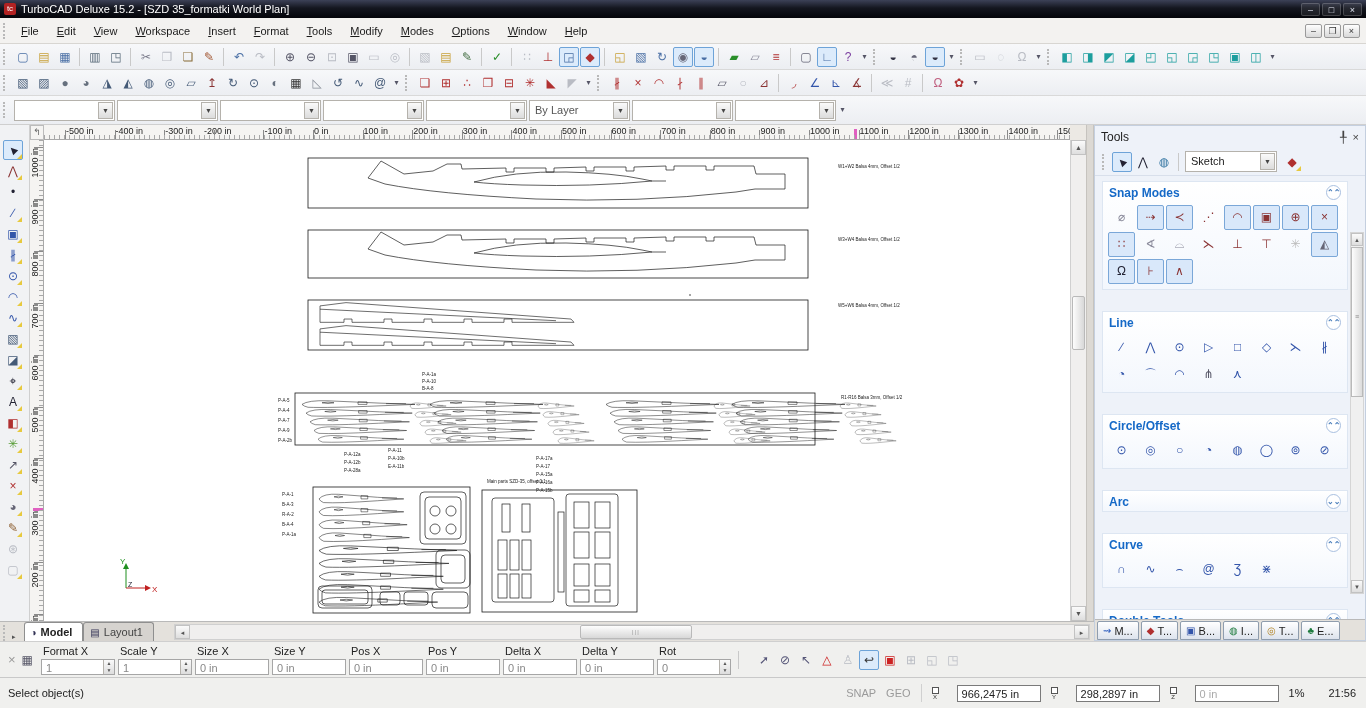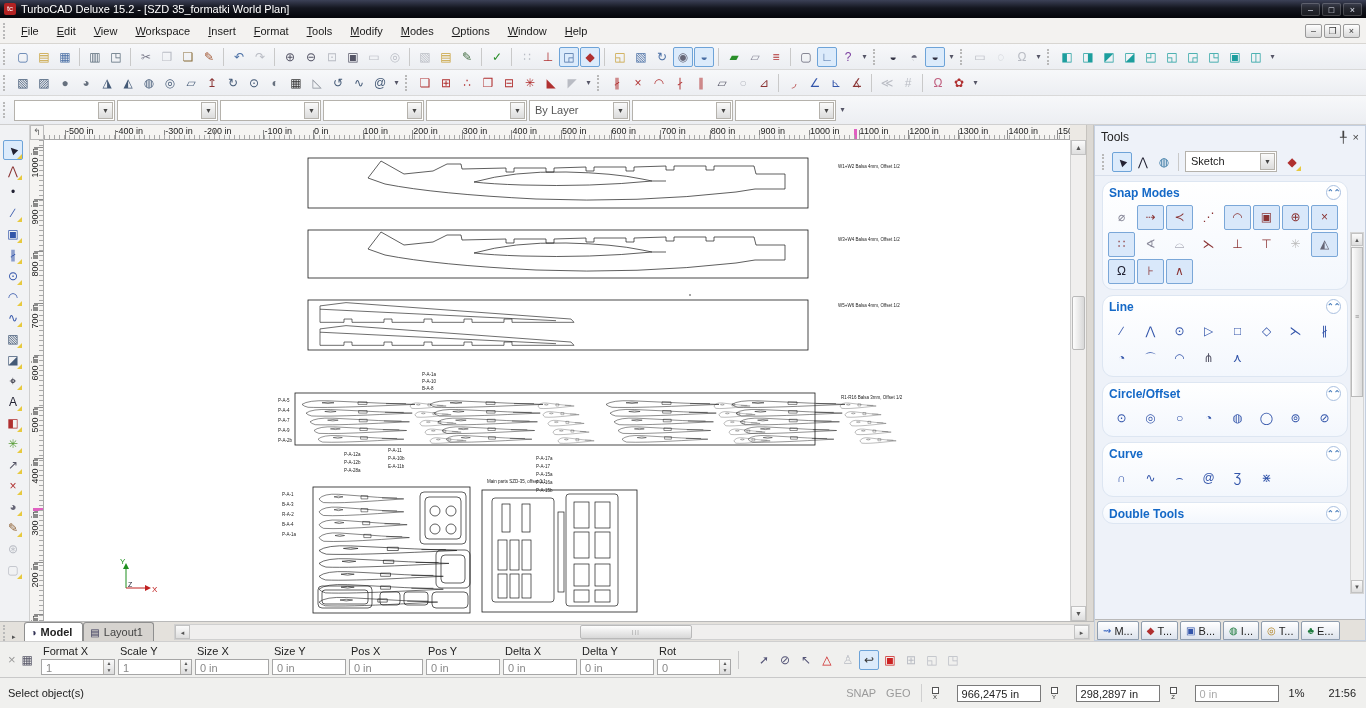--- a/index.html
+++ b/index.html
@@ -63,21 +63,21 @@
   #vscroll .thumb{position:absolute;left:1px;top:156px;width:13px;height:54px;background:linear-gradient(90deg,#fdfdfd,#d8d8d8);border:1px solid #b9b9b9;border-radius:2px}
   #splitter{left:1086px;top:125px;width:8px;height:516px;background:#dcd9d4;border-left:1px solid #c6c3be;border-right:1px solid #c6c3be}
 
   
   #rightpanel{left:1094px;top:125px;width:272px;height:516px;background:#eef2f9;border:1px solid #c4cfdf;display:flex;flex-direction:column}
   #rp-head{height:22px;display:flex;align-items:center;padding:0 6px;color:#222;font-size:12px}
   #rp-head .sp{margin-left:auto;display:flex;gap:6px;color:#444;font-size:11px}
   #rp-tools{height:28px;display:flex;align-items:center;padding-left:4px;border-bottom:1px solid #d8dfeb}
   #rp-tools .combo{width:92px}
   #rp-body{position:relative;flex:1;overflow:hidden;padding:5px 17px 0 7px}
-  .sec{background:linear-gradient(#ffffff,#f3f7fd);border:1px solid #dde6f2;border-radius:11px;margin-bottom:5px}
+  .sec{background:linear-gradient(#ffffff,#f3f7fd);border:1px solid #dde6f2;border-radius:0;margin-bottom:21px}
   .sec-h{display:flex;align-items:center;justify-content:space-between;padding:3px 6px 2px;color:#1569c7;font-weight:bold;font-size:12px}
   .chev{width:15px;height:15px;border:1px solid #a9c0e0;border-radius:50%;color:#4a7ebb;font-size:8px;text-align:center;line-height:13px;background:#fff;flex:none}
   .sec-rows{padding:2px 2px 4px 4px}
   .cell{position:relative;width:27px;height:25px;display:inline-block;text-align:center;line-height:23px;font-size:12px;margin:1px;border:1px solid transparent;border-radius:2px}
   .cell.boxed{background:#d9e8fa;border-color:#7aa7d8}
   .cell.txt{font-size:8px;font-weight:bold}
   #rp-scroll{position:absolute;right:1px;top:56px;bottom:25px;width:14px;background:#f0f0f0;border:1px solid #d5d5d5}
   #rp-scroll .up,#rp-scroll .dn{position:absolute;left:0;width:12px;height:13px;font-size:6px;line-height:12px}
   #rp-scroll .dn{bottom:0}
   #rp-scroll .thumb{position:absolute;left:0;top:14px;width:12px;height:150px;background:linear-gradient(90deg,#fdfdfd,#dcdcdc);border:1px solid #b9b9b9}
@@ -626,20 +626,26 @@
           <div class="sec-h">
             <span>Circle/Offset</span>
             <span class="chev">⌃⌃</span>
           </div>
           <div class="sec-rows">
             <div><span class="cell" style="color: rgb(51, 85, 170);">⊙</span><span class="cell" style="color: rgb(51, 85, 170);">◎</span><span class="cell" style="color: rgb(51, 85, 170);">○</span><span class="cell" style="color: rgb(51, 85, 170);">◔</span><span class="cell" style="color: rgb(51, 85, 170);">◍</span><span class="cell" style="color: rgb(51, 85, 170);">◯</span><span class="cell" style="color: rgb(51, 85, 170);">⊚</span><span class="cell" style="color: rgb(51, 85, 170);">⊘</span></div>
           </div>
         </div>
         <div class="sec">
           <div class="sec-h">
+            <span>Arc</span>
+            <span class="chev">⌄⌄</span>
+          </div>
+        </div>
+        <div class="sec">
+          <div class="sec-h">
             <span>Curve</span>
             <span class="chev">⌃⌃</span>
           </div>
           <div class="sec-rows">
             <div><span class="cell" style="color: rgb(51, 85, 170);">∩</span><span class="cell" style="color: rgb(51, 85, 170);">∿</span><span class="cell" style="color: rgb(51, 85, 170);">⌢</span><span class="cell" style="color: rgb(51, 85, 170);">@</span><span class="cell" style="color: rgb(51, 85, 170);">Ʒ</span><span class="cell" style="color: rgb(51, 85, 170);">⋇</span></div>
           </div>
         </div>
         <div class="sec">
           <div class="sec-h">
             <span>Double Tools</span>

